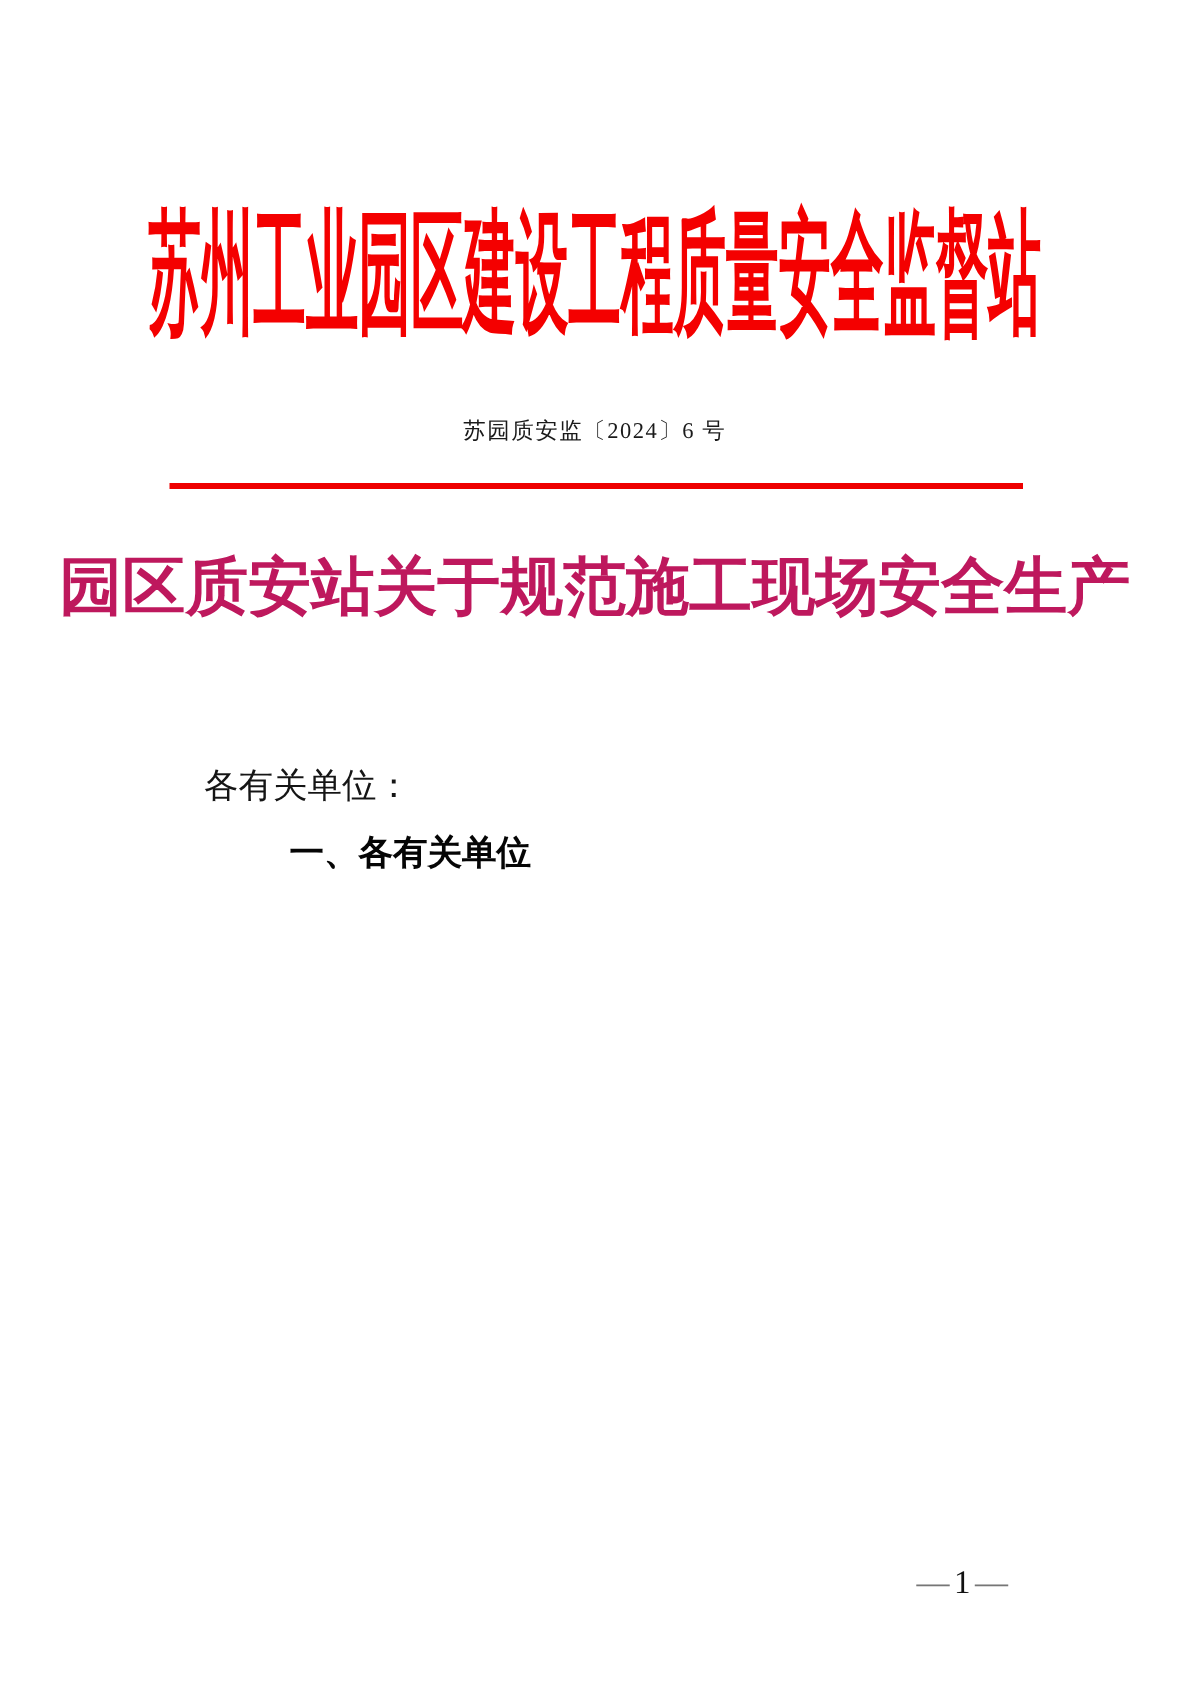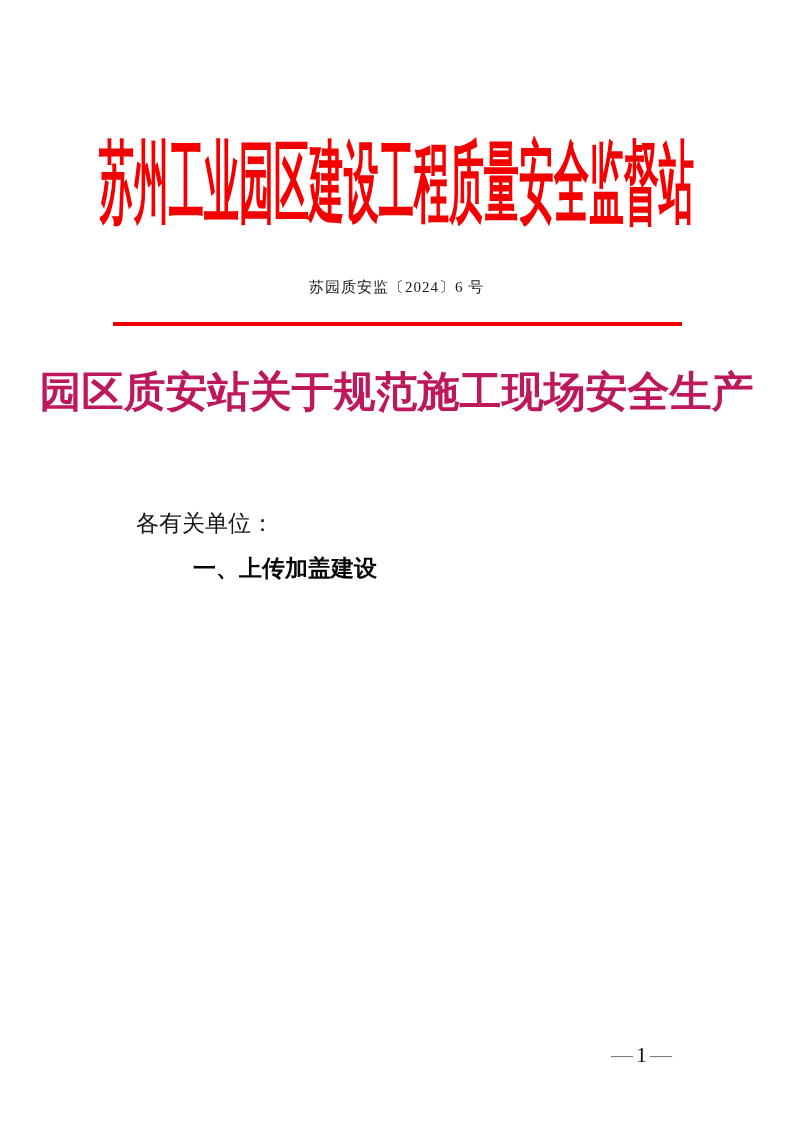--- a/index.html
+++ b/index.html
@@ -83,20 +83,20 @@
   <div class="doc-number">苏园质安监〔2024〕6 号</div>
 
   <div class="red-rule" style="background: rgb(238, 0, 0);"></div>
 
   <div class="doc-title">
     <div>园区质安站关于规范施工现场安全生产</div>
   </div>
 
   <div class="body-block">
     <p class="salutation">各有关单位：</p>
-    <p class="indent section-heading">一、上传加盖建设</p>
+    <p class="indent section-heading">一、各有关单位</p>
   </div>
 
   <div class="page-number">
     <span class="dash">—</span><span class="num">1</span><span class="dash">—</span>
   </div>
 
 </div>
 
 </body></html>

